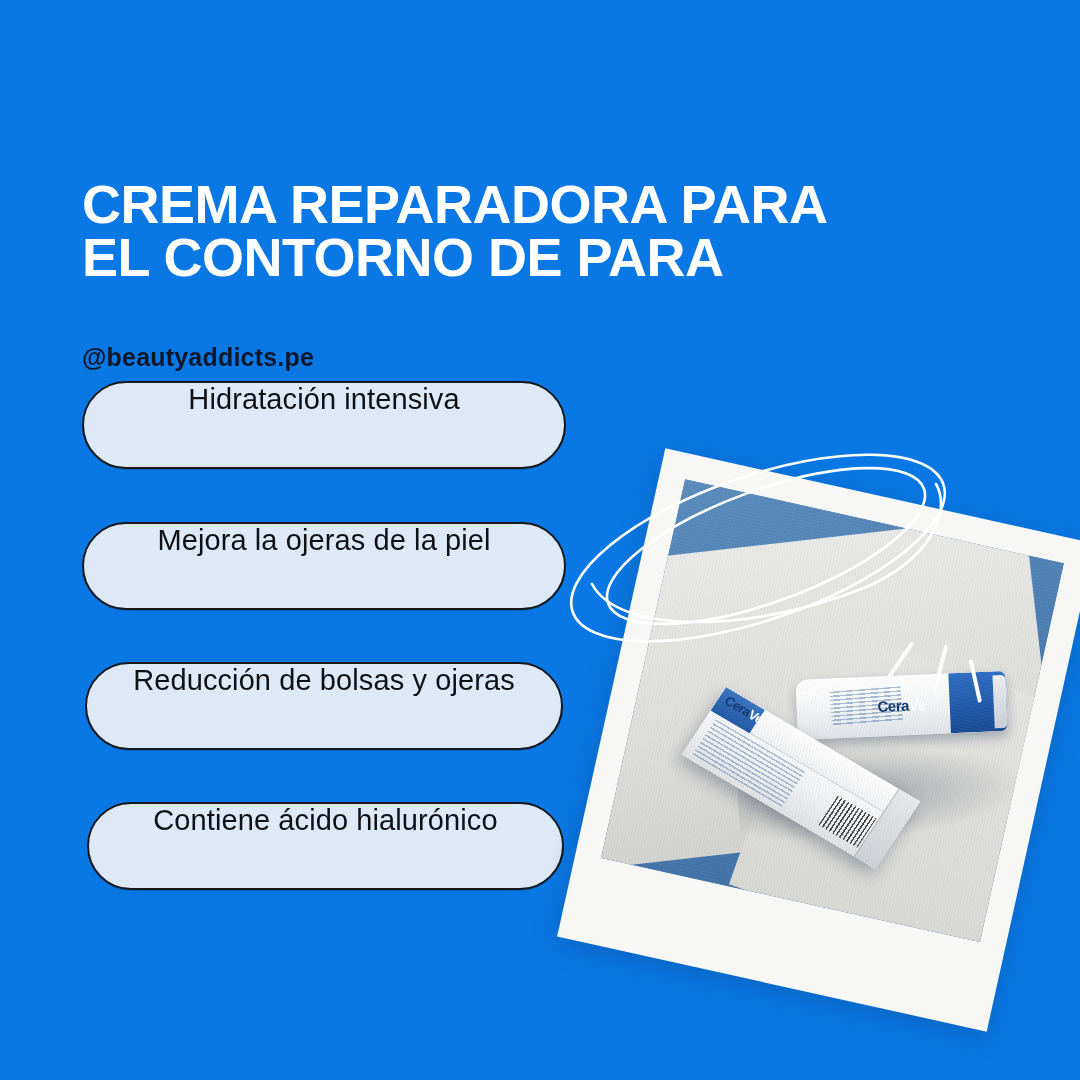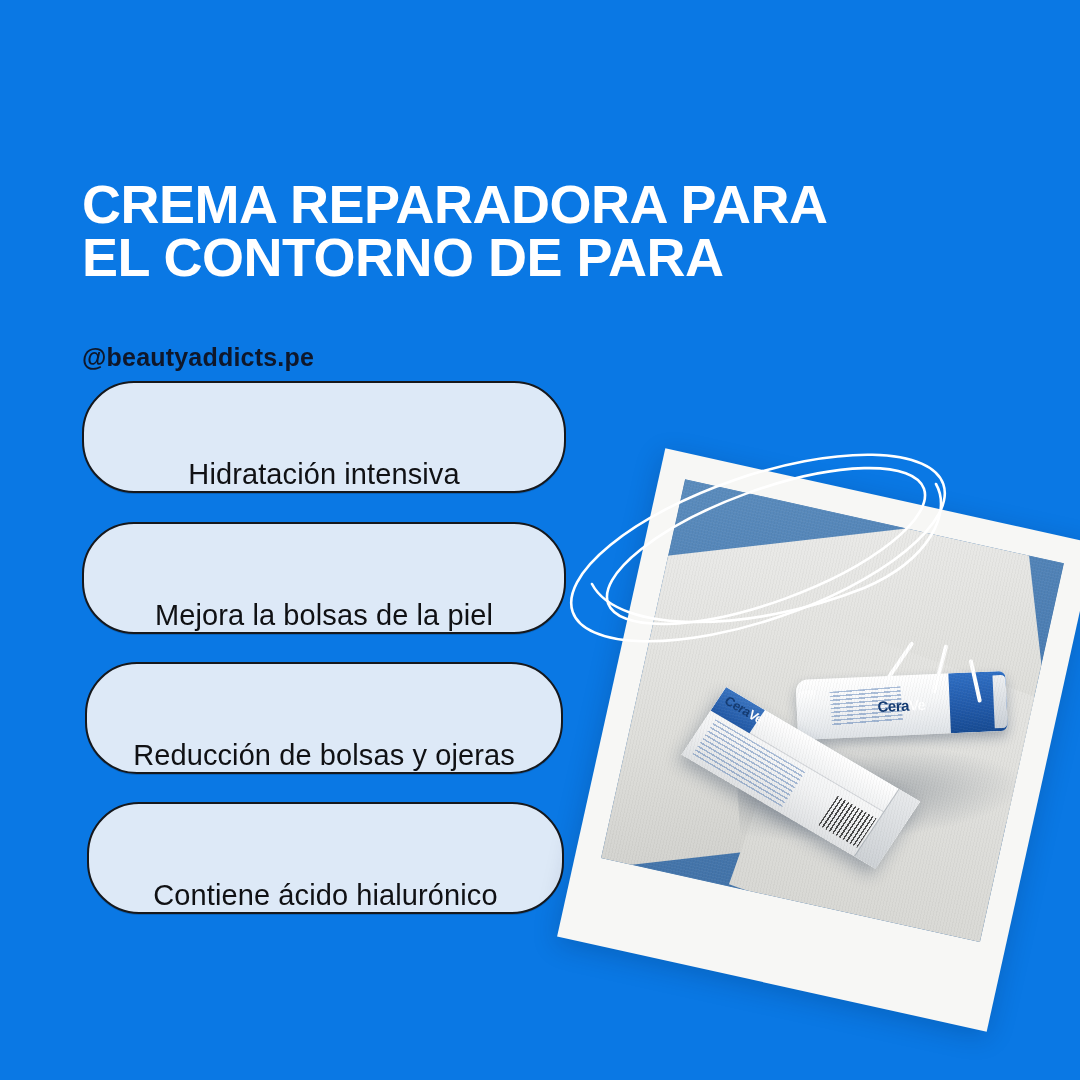--- a/index.html
+++ b/index.html
@@ -36,26 +36,26 @@
     color:#0f172a;
     font-size:25px;
     font-weight:700;
     letter-spacing:0.2px;
     margin-top:36px;
   }
 
   
   .chip {
     position:absolute;
-    height:112px;
+    height:88px;
     background:#dde9f7;
     border:2.5px solid #16181c;
     border-radius:52px;
     display:flex;
-    align-items:flex-end;
+    align-items:flex-start;
     justify-content:center;
     color:#101114;
     font-size:29px;
     letter-spacing:0.1px;
     white-space:nowrap;
     box-shadow:0 1px 0 rgba(0,0,0,.18);
   }
   #chip0 { left:82px;  top:381px; width:484px; }
   #chip1 { left:82px;  top:522px; width:484px; }
   #chip2 { left:85px;  top:662px; width:478px; }
@@ -236,21 +236,21 @@
     <span class="ln">CREMA REPARADORA PARA</span>
     <span class="ln">EL CONTORNO DE PARA</span>
   </div>
 
   <div id="handle">@beautyaddicts.pe</div>
 
   <div class="chip" id="chip0">
     <span>Hidratación intensiva</span>
   </div>
   <div class="chip" id="chip1">
-    <span>Mejora la bolsas de la piel</span>
+    <span>Mejora la ojeras de la piel</span>
   </div>
   <div class="chip" id="chip3">
     <span>Contiene ácido hialurónico</span>
   </div>
   <div class="chip" id="chip2">
     <span>Reducción de bolsas y ojeras</span>
   </div>
 
   <div id="photo-wrap">
     <div id="polaroid">

